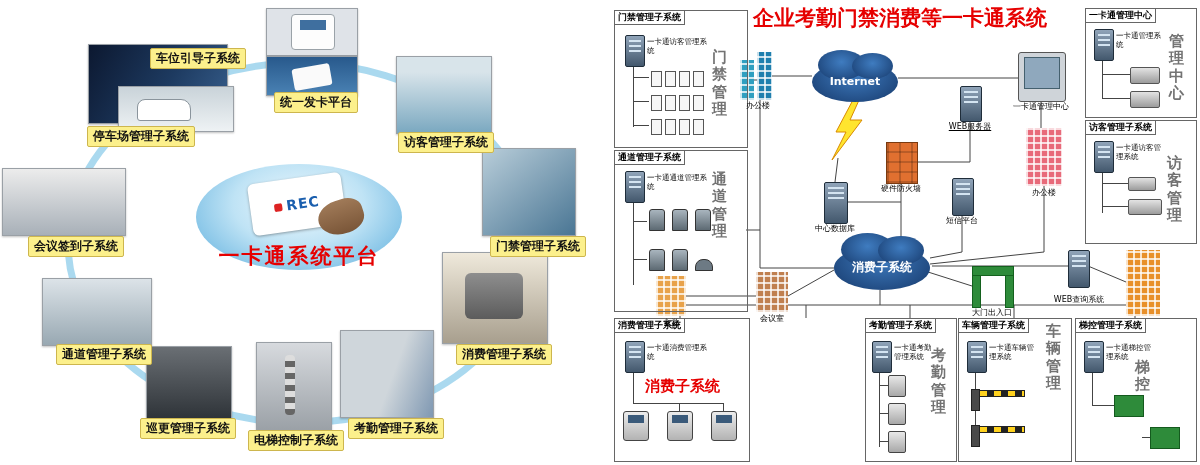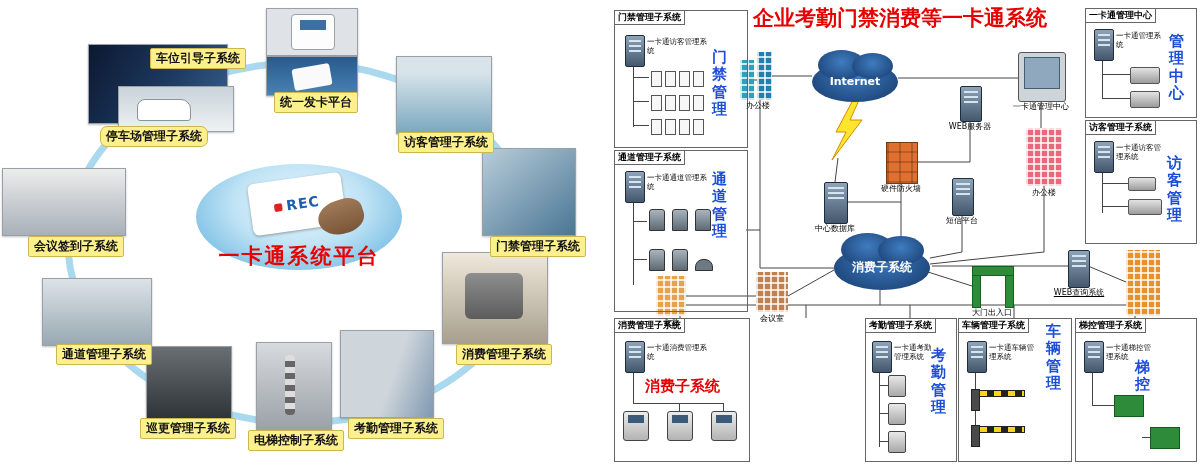--- a/index.html
+++ b/index.html
@@ -27,21 +27,21 @@
   #net-title{position:absolute;left:733px;top:4px;width:334px;text-align:center;color:#e60000;
         font-weight:bold;font-size:21px;white-space:nowrap;z-index:10;}
   .sysbox{position:absolute;border:1px solid #666;z-index:5;}
   .boxhdr{position:absolute;top:-1px;left:-1px;background:#fff;border:1px solid #666;font-size:9px;
         font-weight:bold;line-height:13px;padding:0 3px;white-space:nowrap;z-index:6;}
   .server{position:absolute;width:18px;height:30px;background:linear-gradient(180deg,#90a4b9,#43586d);
         border:1px solid #1f2d3a;border-radius:2px;}
   .server:before{content:"";position:absolute;left:3px;right:3px;top:4px;height:2px;background:#d4e4f1;
         box-shadow:0 5px 0 #d4e4f1,0 10px 0 #d4e4f1;}
   .srvlbl{position:absolute;font-size:7.5px;line-height:1.25;color:#111;}
-  .redv{position:absolute;color:#1d4ed8;font-weight:bold;font-size:15px;line-height:1.15;width:17px;
+  .redv{position:absolute;color:#737373;font-weight:bold;font-size:15px;line-height:1.15;width:17px;
         word-break:break-all;text-align:center;}
   .redh{position:absolute;color:#e60000;font-weight:bold;font-size:15px;white-space:nowrap;}
   .vl,.hl{position:absolute;background:#444;}
   .vl{width:1px;} .hl{height:1px;}
   .modrow{position:absolute;display:flex;gap:3px;}
   .mod{width:9px;height:14px;background:#f7f7f7;border:1px solid #555;}
   .tstrow{position:absolute;display:flex;gap:7px;align-items:flex-end;}
   .tst{width:14px;height:20px;background:linear-gradient(#a9b5be,#5d6a73);border:1px solid #333;border-radius:3px 3px 0 0;}
   .cam{width:16px;height:10px;background:#6d7a84;border:1px solid #333;border-radius:8px 8px 0 0;}
   .pos{position:absolute;width:24px;height:28px;background:linear-gradient(#ececec,#b3b3b3);border:1px solid #444;border-radius:3px;}
@@ -124,21 +124,21 @@
   </div>
   <div class="photo" style="left:146px;top:346px;width:84px;height:72px;background:linear-gradient(#6a6f74,#2e3338);"></div>
   <div class="photo" style="left:256px;top:342px;width:74px;height:88px;background:linear-gradient(#d7dade,#9aa0a6);">
     <div style="position:absolute;left:28px;top:12px;width:10px;height:60px;background:repeating-linear-gradient(0deg,#666 0 6px,#ddd 6px 12px);border-radius:4px;"></div>
   </div>
   <div class="photo" style="left:340px;top:330px;width:92px;height:86px;background:linear-gradient(110deg,#cfd6db 55%,#7f98b2);"></div>
 
   <div class="chip" style="left:150px;top:48px;">车位引导子系统</div>
   <div class="chip" style="left:274px;top:92px;">统一发卡平台</div>
   <div class="chip" style="left:398px;top:132px;">访客管理子系统</div>
-  <div class="chip" style="left:100px;top:126px;border-radius:7px;">停车场管理子系统</div>
+  <div class="chip" style="left:87px;top:126px;">停车场管理子系统</div>
   <div class="chip" style="left:28px;top:236px;">会议签到子系统</div>
   <div class="chip" style="left:490px;top:236px;">门禁管理子系统</div>
   <div class="chip" style="left:56px;top:344px;">通道管理子系统</div>
   <div class="chip" style="left:456px;top:344px;">消费管理子系统</div>
   <div class="chip" style="left:140px;top:418px;">巡更管理子系统</div>
   <div class="chip" style="left:248px;top:430px;">电梯控制子系统</div>
   <div class="chip" style="left:348px;top:418px;">考勤管理子系统</div>
 
   <div id="center-ellipse"></div>
   <div id="platform-card">
@@ -282,21 +282,21 @@
   <div class="nlabel" style="left:736px;top:101px;width:44px;">办公楼</div>
 
   <div class="cloud" style="left:812px;top:62px;width:86px;height:40px;">
     <div class="cloudtxt" style="font-size:11px;">Internet</div>
   </div>
 
   <div class="dev" style="left:1018px;top:52px;width:46px;height:48px;"></div>
   <div class="nlabel" style="left:996px;top:102px;width:90px;">一卡通管理中心</div>
 
   <div class="server" style="left:960px;top:86px;width:20px;height:34px;z-index:4;"></div>
-  <div class="nlabel" style="left:940px;top:122px;width:60px;">WEB服务器</div>
+  <div class="nlabel" style="left:940px;top:122px;width:60px;text-decoration:underline;">WEB服务器</div>
 
   <div style="position:absolute;left:886px;top:142px;width:30px;height:40px;background:#e07030;border:1px solid #7a3a10;z-index:4;
        background-image:repeating-linear-gradient(0deg,rgba(0,0,0,.18) 0 2px,transparent 2px 10px),repeating-linear-gradient(90deg,rgba(0,0,0,.18) 0 2px,transparent 2px 12px);"></div>
   <div class="nlabel" style="left:870px;top:184px;width:62px;">硬件防火墙</div>
 
   <div class="server" style="left:824px;top:182px;width:22px;height:40px;z-index:4;"></div>
   <div class="nlabel" style="left:804px;top:224px;width:62px;">中心数据库</div>
 
   <div class="server" style="left:952px;top:178px;width:20px;height:36px;z-index:4;"></div>
   <div class="nlabel" style="left:936px;top:216px;width:52px;">短信平台</div>
@@ -315,17 +315,17 @@
   <div class="nlabel" style="left:750px;top:314px;width:44px;">会议室</div>
 
   <div style="position:absolute;left:972px;top:266px;width:40px;height:40px;z-index:4;">
     <div class="gpart" style="left:0;top:6px;width:7px;height:34px;"></div>
     <div class="gpart" style="left:33px;top:6px;width:7px;height:34px;"></div>
     <div class="gpart" style="left:0;top:0;width:40px;height:8px;"></div>
   </div>
   <div class="nlabel" style="left:962px;top:308px;width:60px;">大门出入口</div>
 
   <div class="server" style="left:1068px;top:250px;width:20px;height:36px;z-index:4;"></div>
-  <div class="nlabel" style="left:1046px;top:288px;width:66px;text-decoration:underline;">WEB查询系统</div>
+  <div class="nlabel" style="left:1046px;top:295px;width:66px;">WEB查询系统</div>
 
   <div class="bld" style="left:1126px;top:250px;width:34px;height:66px;background-color:#e8902a;"></div>
 
 </div>
 
 </body></html>

